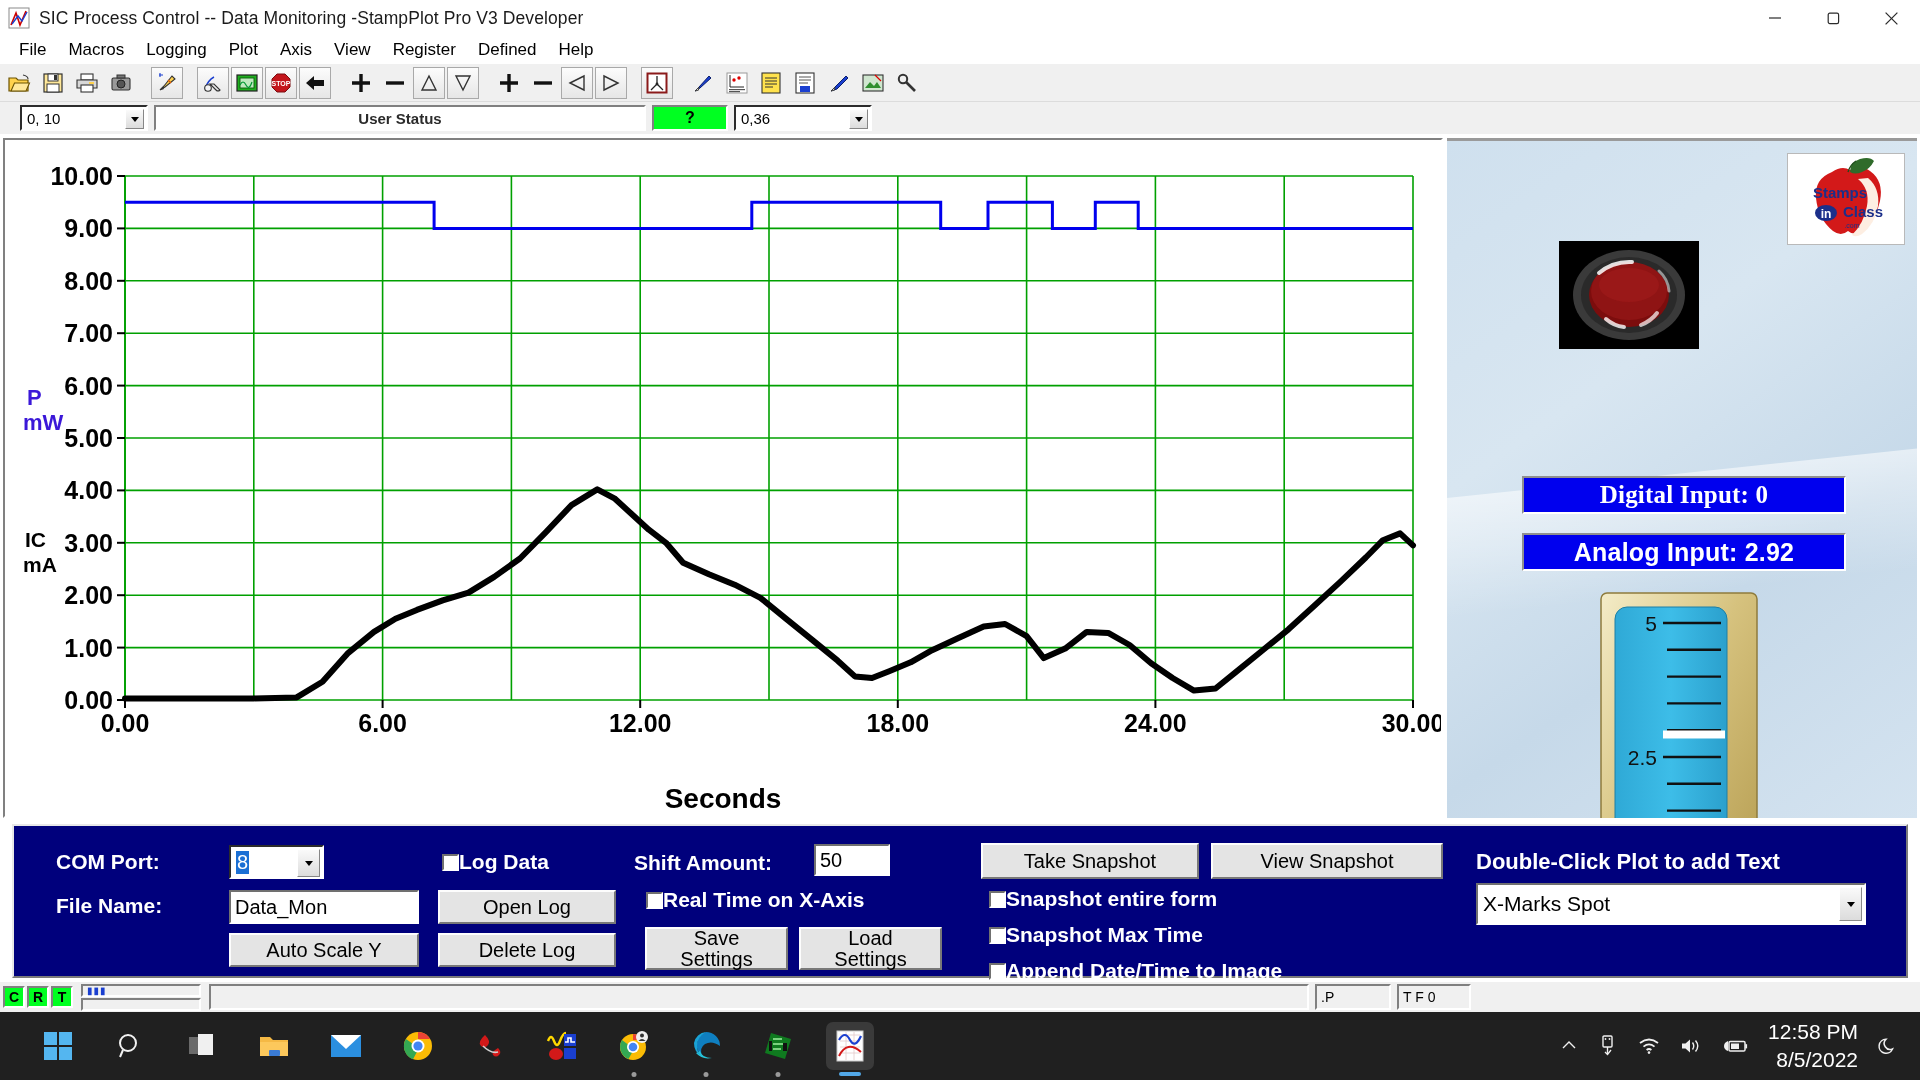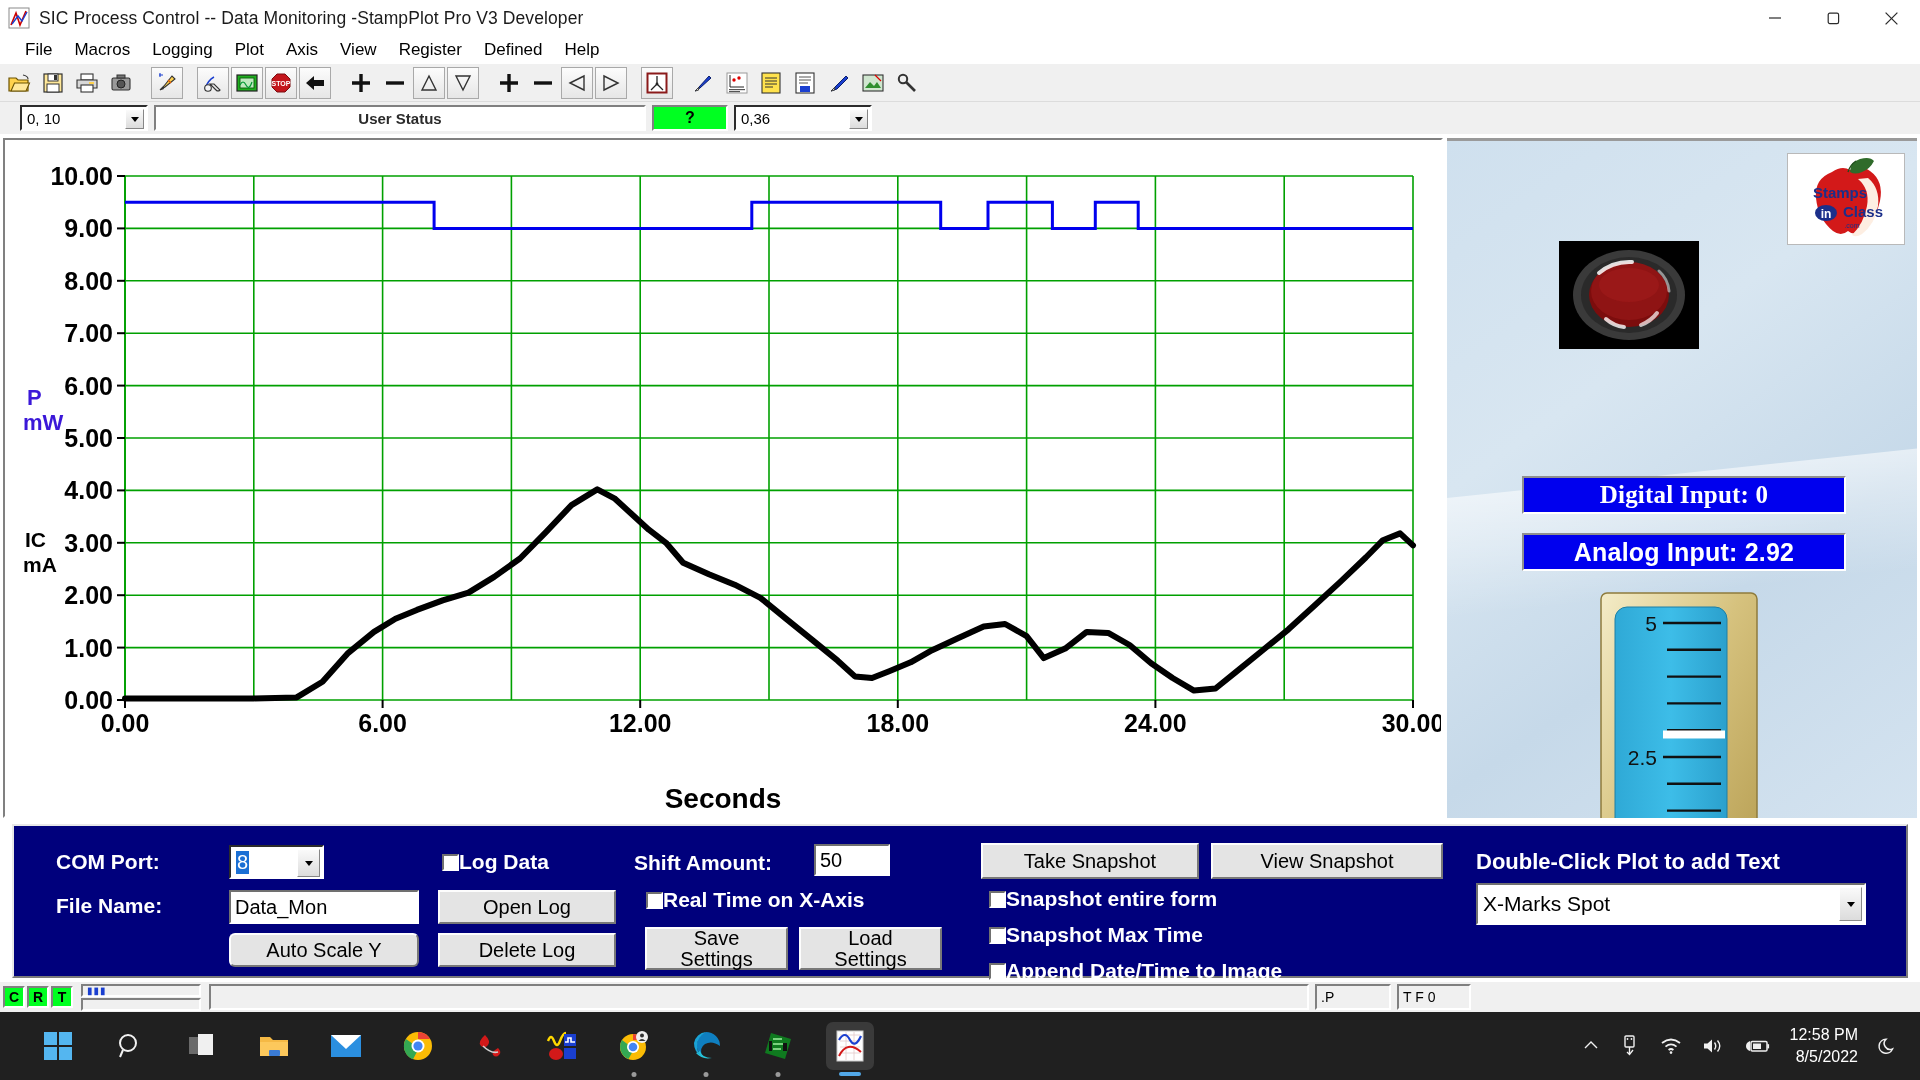--- a/index.html
+++ b/index.html
@@ -20,21 +20,21 @@
   }
   .titlebar .tb-icon{ width:22px;height:22px;margin-left:8px;margin-right:9px;flex:0 0 auto;}
   .titlebar .tb-text{ font-size:17.5px; color:#1b1b1b; letter-spacing:0.1px; white-space:nowrap;}
   .winbtns{ position:absolute; right:0; top:0; height:36px; display:flex; }
   .winbtn{ width:58px;height:36px;display:flex;align-items:center;justify-content:center;}
   .winbtn svg{ display:block; }
 
   
   .menubar{
     position:absolute; left:0; top:36px; width:1556px; height:28px;
-    background:#ffffff; display:flex; align-items:center; padding-left:14px;
+    background:#ffffff; display:flex; align-items:center; padding-left:8px;
   }
   .menuitem{ font-size:17px; color:#000; padding:2px 11px; white-space:nowrap; }
 
   
   .toolbar{
     position:absolute; left:0; top:64px; width:1920px; height:38px;
     background:#f0f0f0; display:flex; align-items:center; padding-left:2px;
     border-bottom:1px solid #dcdcdc;
   }
   .tbtn{
@@ -188,21 +188,21 @@
   }
   .tbdot{ position:absolute;bottom:-7px;left:50%;transform:translateX(-50%);
     width:5px;height:5px;border-radius:50%;background:#9a9a9a;}
   .tbicon.active{ background:#3a3a3a; border-radius:7px; }
   .tbicon.active .tbbar{
     position:absolute;bottom:-6px;left:50%;transform:translateX(-50%);
     width:22px;height:4px;border-radius:2px;background:#52a8e8;
   }
   .tray{ position:absolute; right:0; top:0; height:68px; display:flex; align-items:center; }
   .trayitem{ margin:0 10px; display:flex;align-items:center;justify-content:center;}
-  .clock{ color:#fff; font-size:16px; line-height:1.35; text-align:right; margin:0 10px;}
+  .clock{ color:#fff; font-size:21px; line-height:1.35; text-align:right; margin:0 10px;}
 </style>
 </head>
 <body>
 
 <div id="app">
 
   <div class="titlebar">
     <span class="tb-icon">
       <svg width="22" height="22" viewBox="0 0 22 22">
         <rect x="1" y="1" width="20" height="20" fill="#fff" stroke="#8a8a8a"></rect>
@@ -608,21 +608,21 @@
       <span style="background:#1a6fd4;color:#fff;padding:0 1px;">8</span>
       <span class="arrow" style="width:23px;height:28px;">
           <i></i>
         </span>
     </div>
 
     <div class="ctinput" style="left:215px;top:64px;width:190px;height:34px;">
       <span>Data_Mon</span>
     </div>
 
-    <div class="btn" style="left:215px;top:107px;width:190px;height:34px;border-radius:6px;">
+    <div class="btn" style="left:215px;top:107px;width:190px;height:34px;">
       <span>Auto Scale Y</span>
     </div>
 
     <div class="chk" style="left:428px;top:24px;">
       <span class="chkbox"></span>
       <span class="chklabel">Log Data</span>
     </div>
     <div class="btn" style="left:424px;top:64px;width:178px;height:34px;">
       <span>Open Log</span>
     </div>

